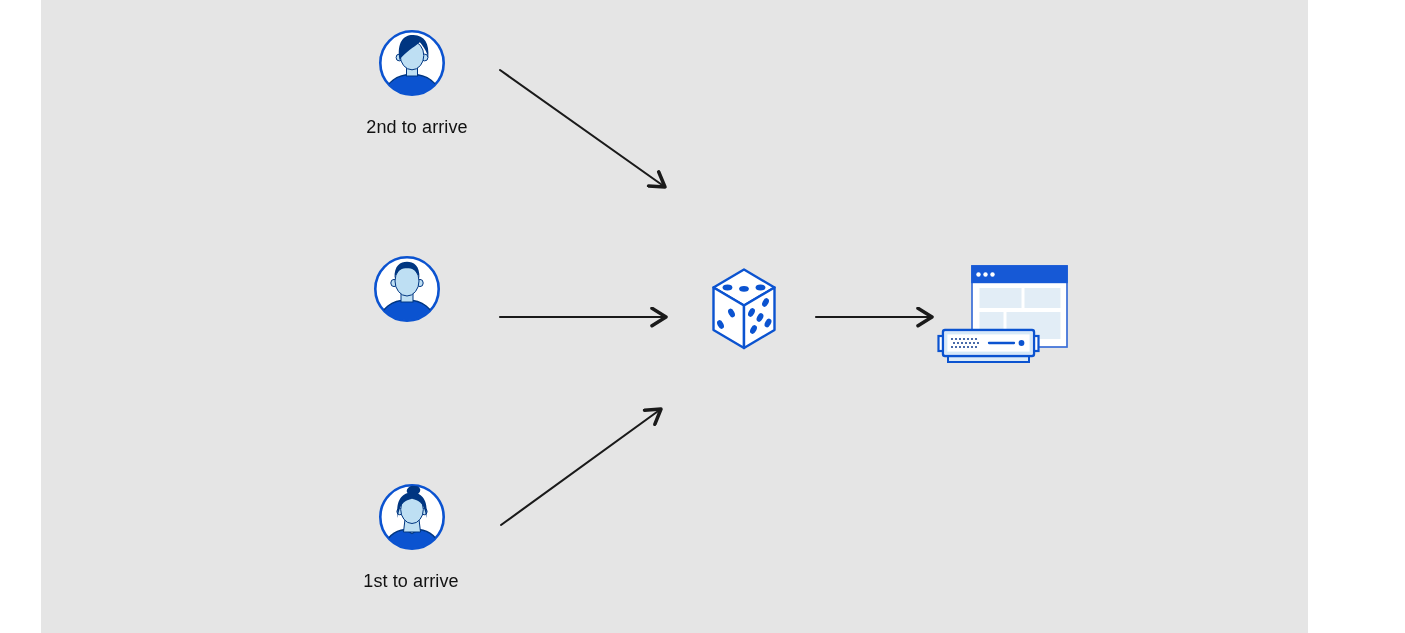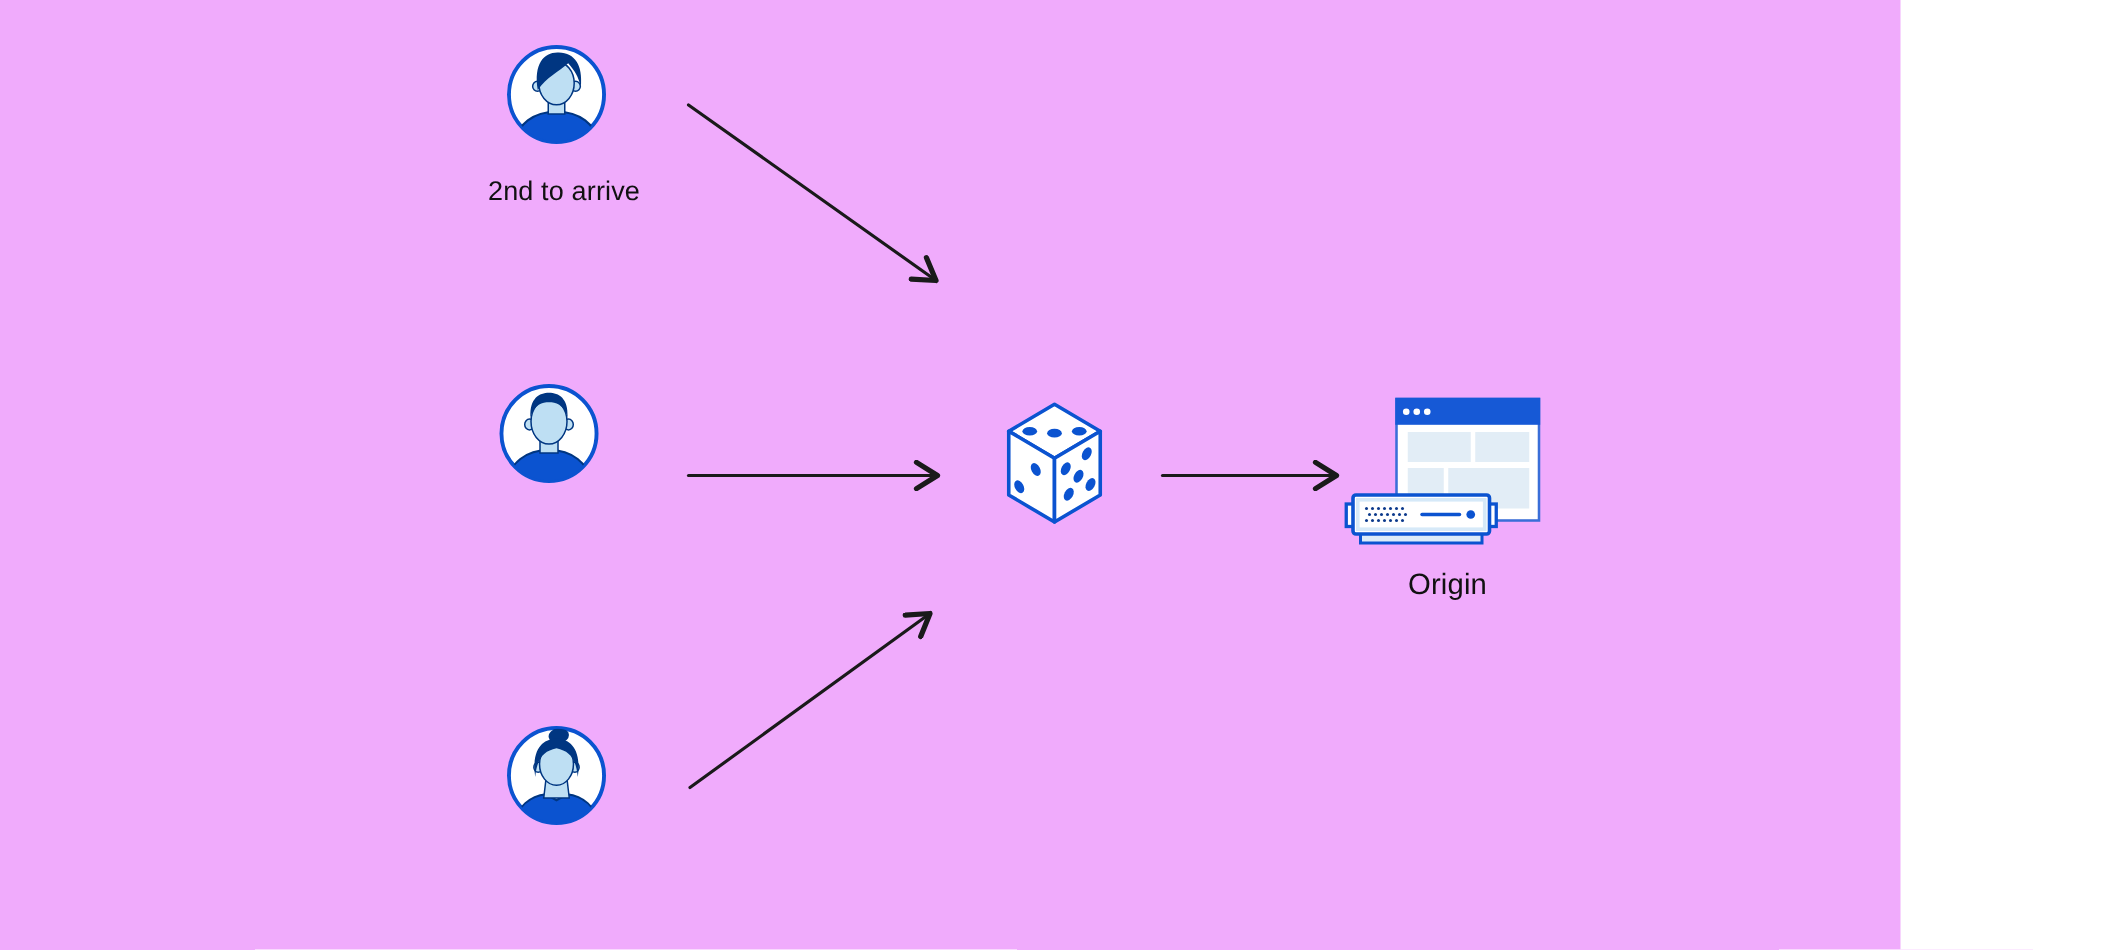--- a/index.html
+++ b/index.html
@@ -1,22 +1,23 @@
 <!DOCTYPE html>
 <html><head>
 <meta charset="utf-8">
 <style>
   html, body { margin: 0; padding: 0; background: #ffffff; }
   body { font-family: "Liberation Sans", "DejaVu Sans", sans-serif; }
   .canvas {
     position: relative;
     width: 1267px;
     height: 633px;
-    background: #f0abfc;
+    background: #e5e5e5;
     overflow: hidden;
+    margin-left: 41px;
   }
   .arrow-layer { position: absolute; left: 0; top: 0; pointer-events: none; }
   .actor-label, .origin-label {
     position: absolute;
     width: 220px;
     text-align: center;
     color: #111111;
     font-size: 18px;
     line-height: 24px;
     letter-spacing: 0.1px;
@@ -99,20 +100,21 @@
         <path d="M29.5,34 L42.5,34 L44.5,51 L27.5,51 Z" fill="#bedff3" stroke="#003681" stroke-width="1"></path>
         <ellipse cx="23.8" cy="30.5" rx="2.9" ry="3.3" fill="#bedff3" stroke="#003681" stroke-width="1"></ellipse>
         <ellipse cx="48.2" cy="30.5" rx="2.9" ry="3.3" fill="#bedff3" stroke="#003681" stroke-width="1"></ellipse>
         <ellipse cx="36" cy="28.5" rx="11.3" ry="14" fill="#bedff3" stroke="#003681" stroke-width="1"></ellipse>
         <ellipse cx="37.5" cy="9.5" rx="6.8" ry="5" fill="#003681" transform="rotate(-8 37.5 9.5)"></ellipse>
         <path d="M21.8,37 C19,17 28,11.5 36,11.5 C44,11.5 53,17 50.2,37
                  C49,25.5 45.5,19.8 36,17.8 C26.5,19.8 23,25.5 21.8,37 Z" fill="#003681"></path>
       </g>
     </svg>
   </div>
+  <div class="actor-label" style="left:260px; top:569px;">1st to arrive</div>
 
   <div class="icon-box" style="left:667px; top:266px;">
     <svg width="72" height="86" viewBox="0 0 72 86">
       <g fill="#ffffff" stroke="#0b53d0" stroke-width="2.4" stroke-linejoin="round">
         <path d="M36,3.5 L66.5,21.5 L36,39.5 L5.5,21.5 Z"></path>
         <path d="M5.5,21.5 L36,39.5 L36,82 L5.5,64 Z"></path>
         <path d="M66.5,21.5 L36,39.5 L36,82 L66.5,64 Z"></path>
       </g>
       <g fill="#0b53d0">
 
@@ -176,15 +178,14 @@
             <circle cx="30" cy="87" r="1"></circle>
             <circle cx="34" cy="87" r="1"></circle>
             <circle cx="38" cy="87" r="1"></circle>
             <circle cx="42" cy="87" r="1"></circle>
         </g>
         <line x1="55" y1="83" x2="80" y2="83" stroke="#0b53d0" stroke-width="2.3" stroke-linecap="round"></line>
         <circle cx="87.5" cy="83" r="2.9" fill="#0b53d0"></circle>
       </g>
     </svg>
   </div>
-  <div class="origin-label" style="left:855px; top:378px;">Origin</div>
 
 </div>
 
 </body></html>

